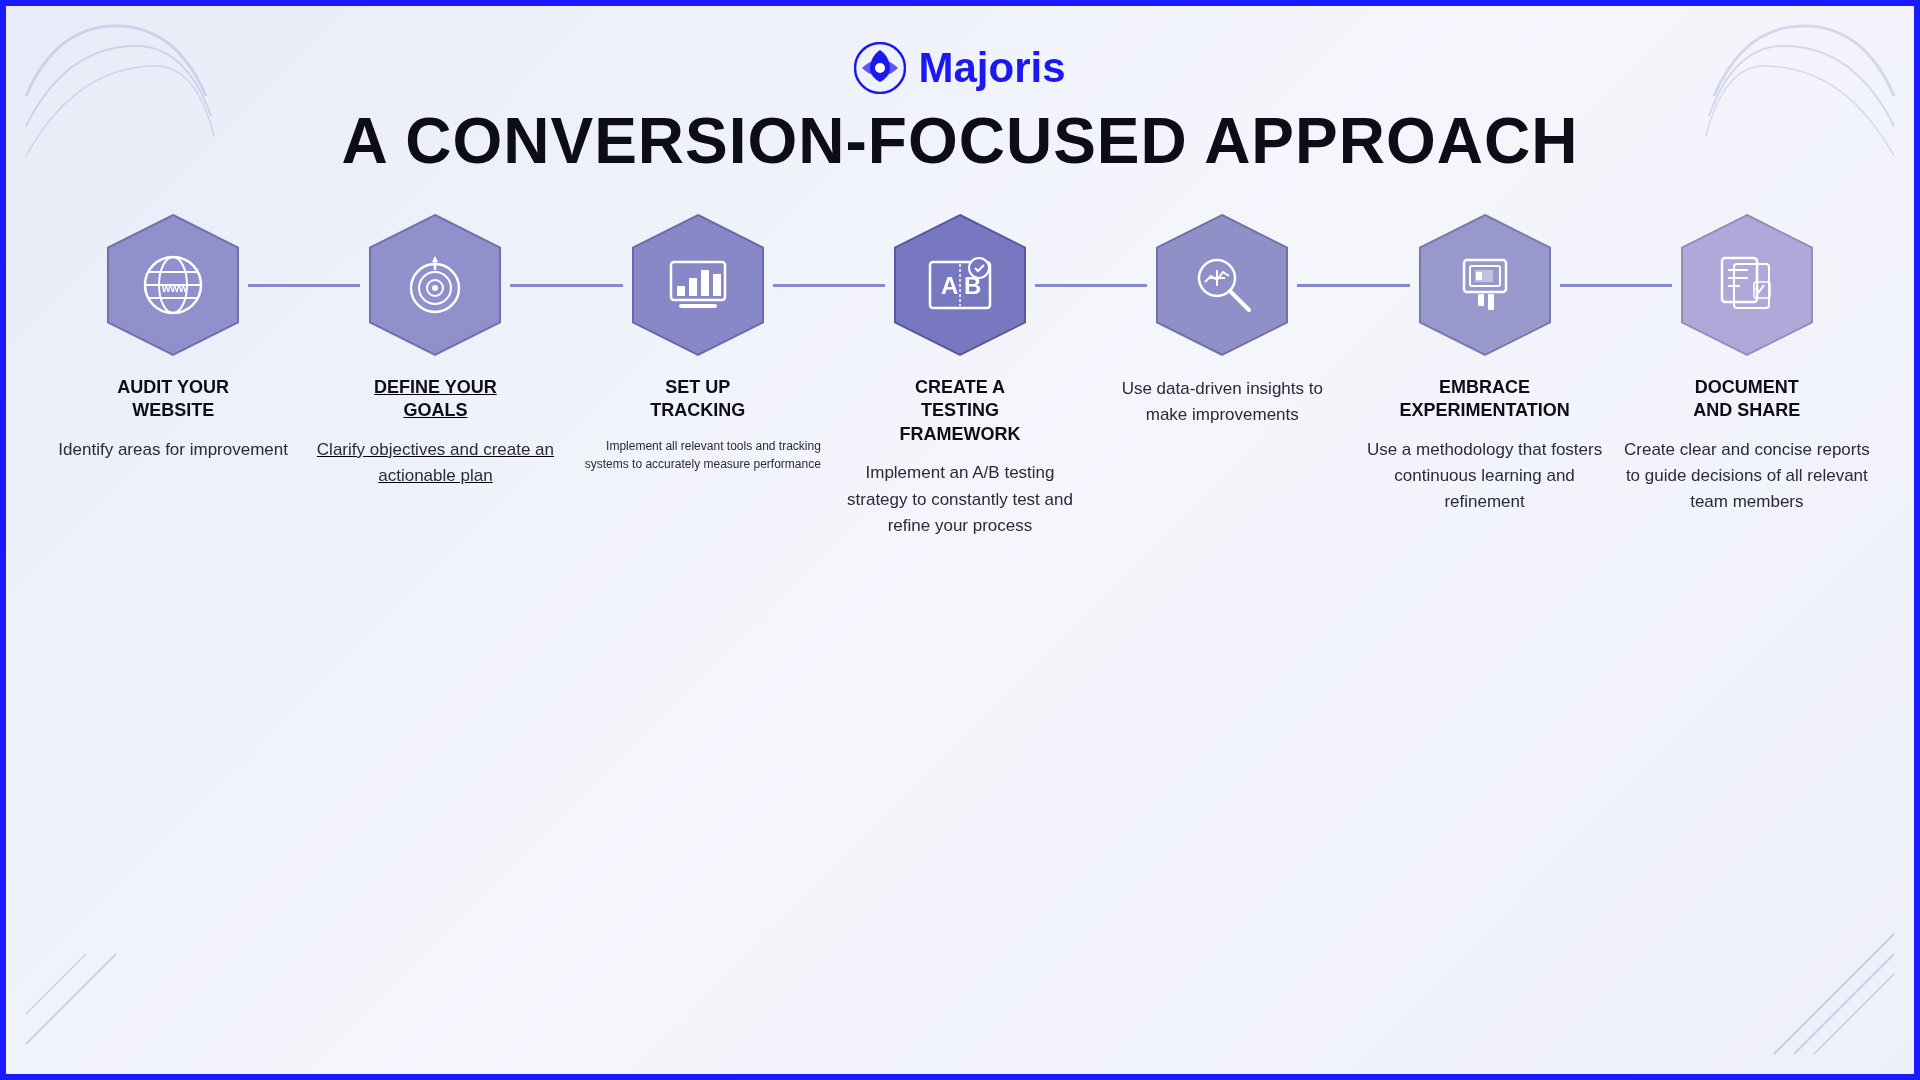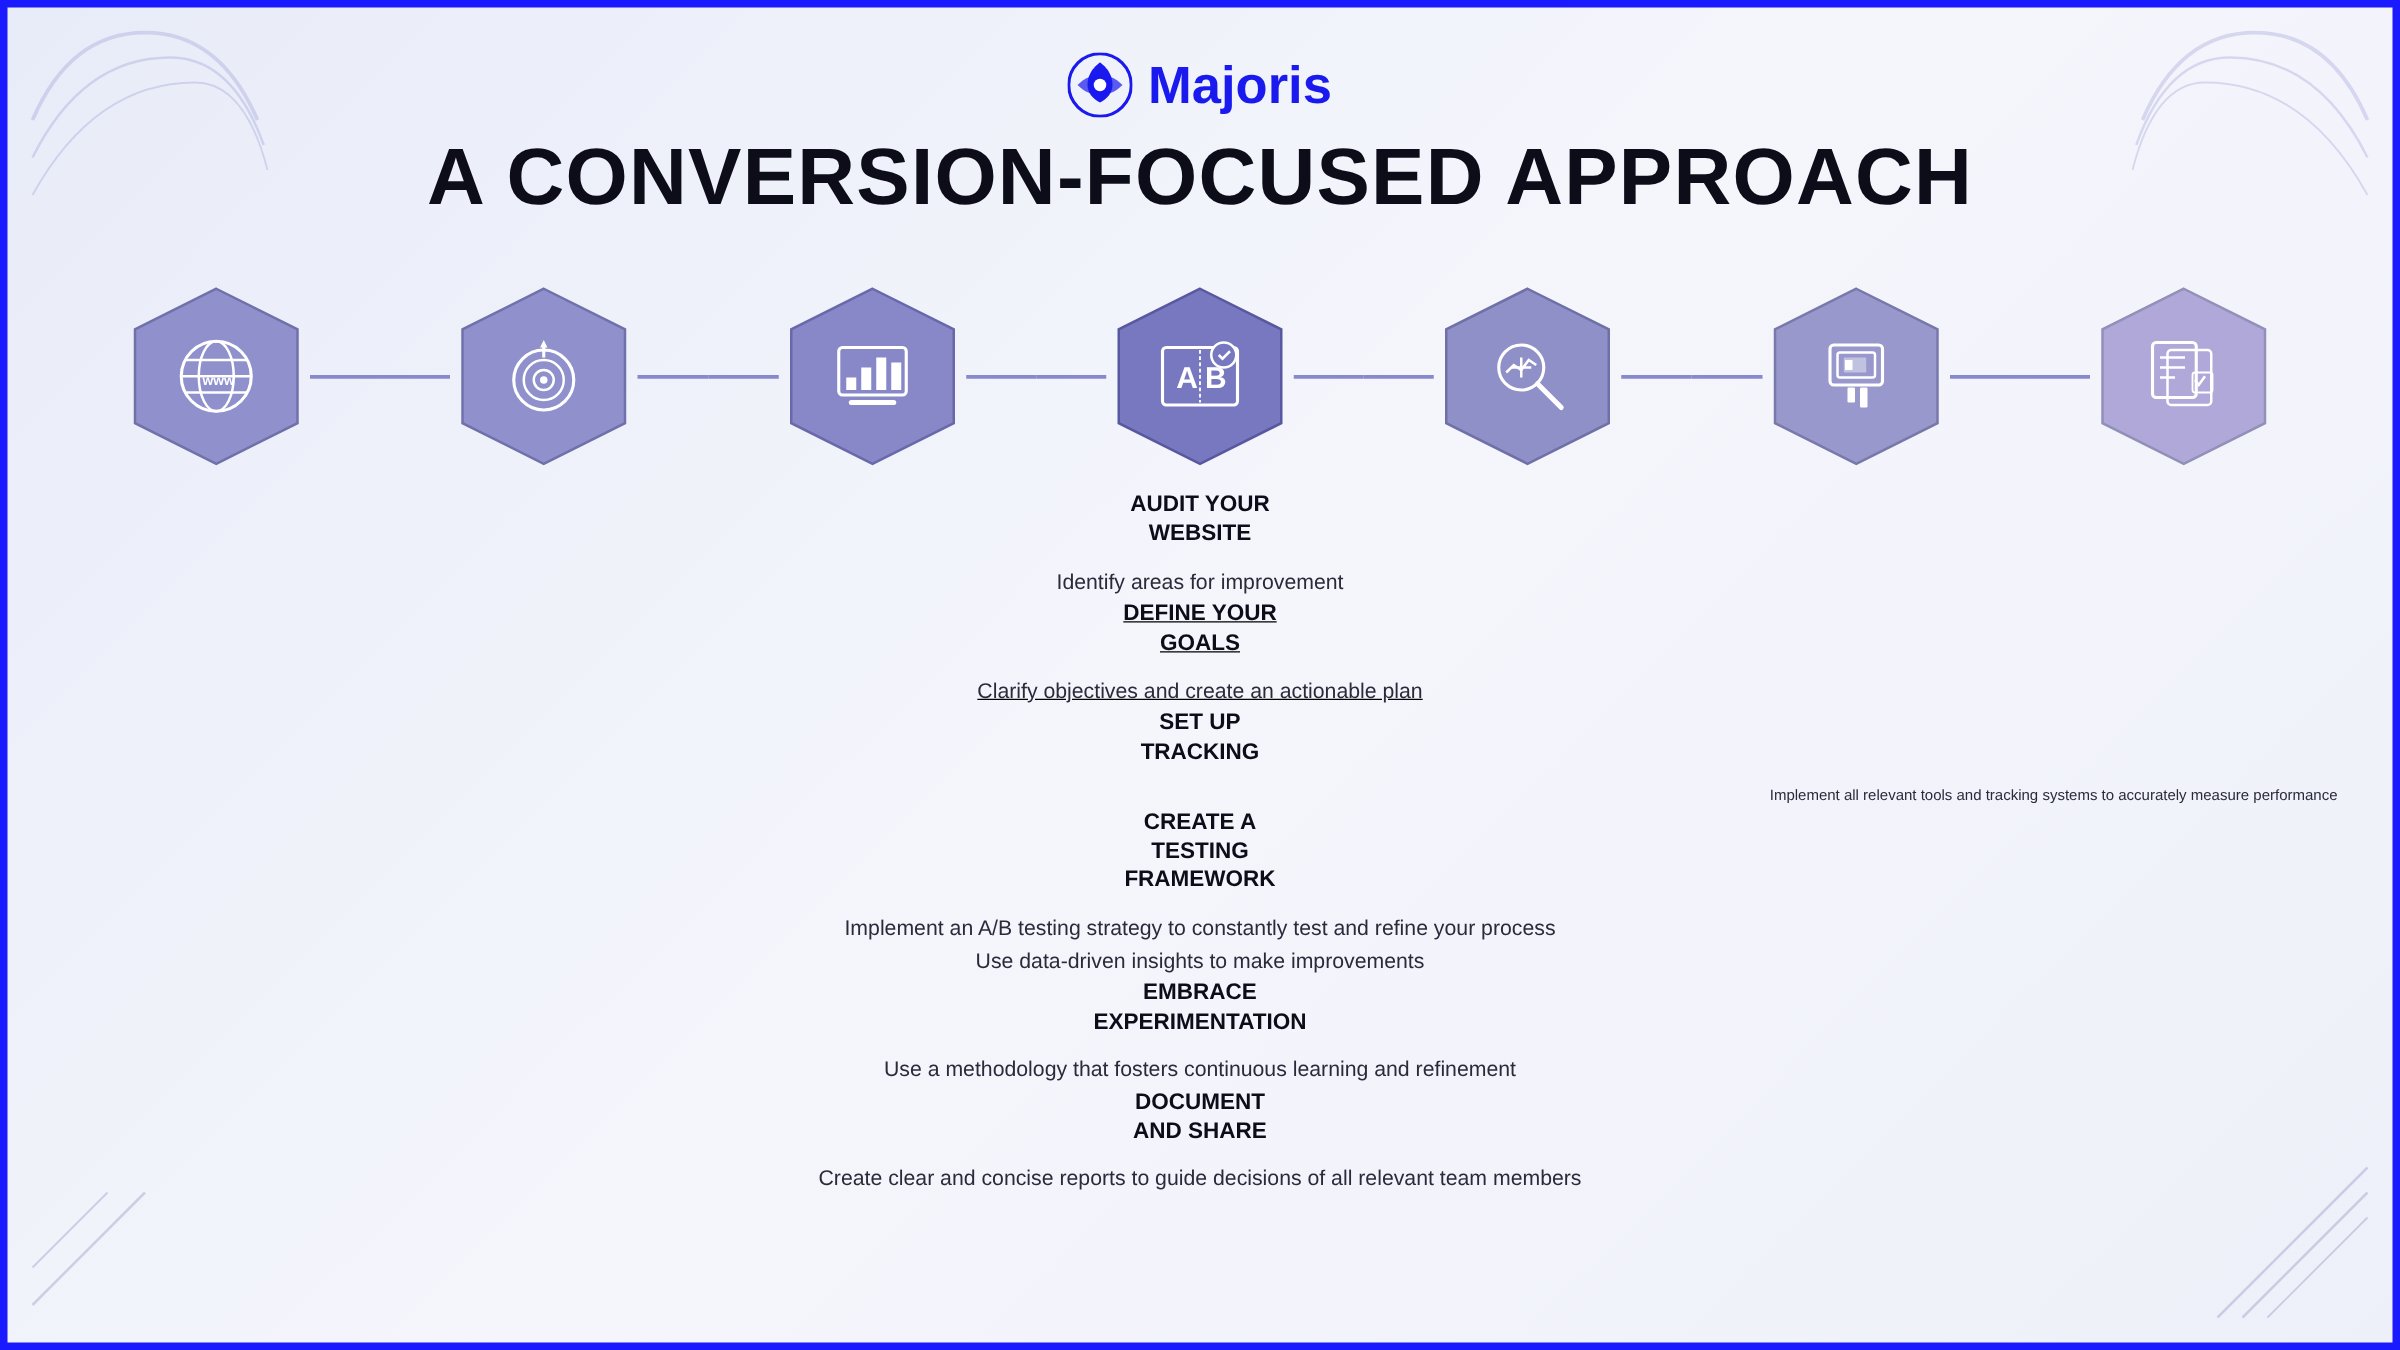--- a/index.html
+++ b/index.html
@@ -65,21 +65,21 @@
       font-weight: 800;
       color: #1a1aee;
     }
 
     .main-title {
       font-size: 64px;
       font-weight: 900;
       color: #0d0d1a;
       letter-spacing: 1px;
       text-align: center;
-      margin-bottom: 48px;
+      margin-bottom: 32px;
     }
   </style>
 </head>
 <body>
 
 <div class="page-wrapper">
 
   <svg class="corner-decoration corner-tl" viewBox="0 0 200 200">
     <path d="M10,80 Q40,10 100,10 Q160,10 190,80" fill="none" stroke="#8080cc" stroke-width="3"></path>
     <path d="M10,110 Q50,30 120,30 Q170,30 195,100" fill="none" stroke="#8080cc" stroke-width="2"></path>
@@ -251,21 +251,21 @@
               <rect x="42" y="32" width="16" height="16" rx="2" fill="none" stroke="white" stroke-width="1.5"></rect>
               <polyline points="44,38 47,42 52,35" fill="none" stroke="white" stroke-width="2"></polyline>
             </svg>
           </div>
           <div style="flex:1;height:3px;background:transparent;"></div>
         </div>
       </div>
 
     </div>
 
-    <div style="display:flex;justify-content:center;width:100%;margin-top:16px;flex-direction:column;">
+    <div style="display:flex;justify-content:center;width:100%;margin-top:16px;">
 
       <div style="flex:1;text-align:center;padding:0 8px;">
         <div style="font-size:18px;font-weight:900;color:#0d0d1a;line-height:1.3;margin-bottom:14px;text-transform:uppercase;">AUDIT YOUR<br>WEBSITE</div>
         <div style="font-size:17px;color:#2a2a3a;line-height:1.55;">Identify areas for improvement</div>
       </div>
 
       <div style="flex:1;text-align:center;padding:0 8px;text-decoration:underline;">
         <div style="font-size:18px;font-weight:900;color:#0d0d1a;line-height:1.3;margin-bottom:14px;text-transform:uppercase;">DEFINE YOUR<br>GOALS</div>
         <div style="font-size:17px;color:#2a2a3a;line-height:1.55;">Clarify objectives and create an actionable plan</div>
       </div>

